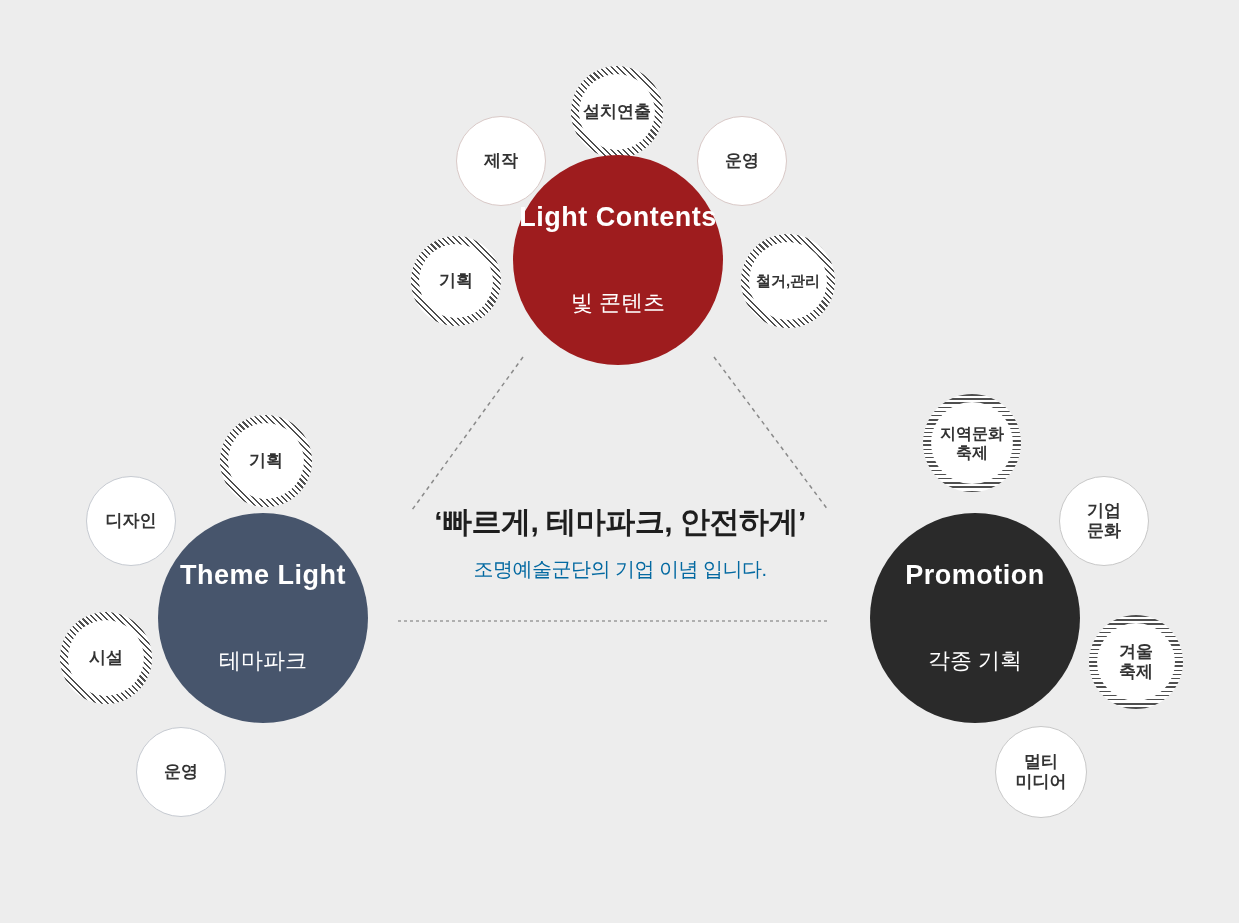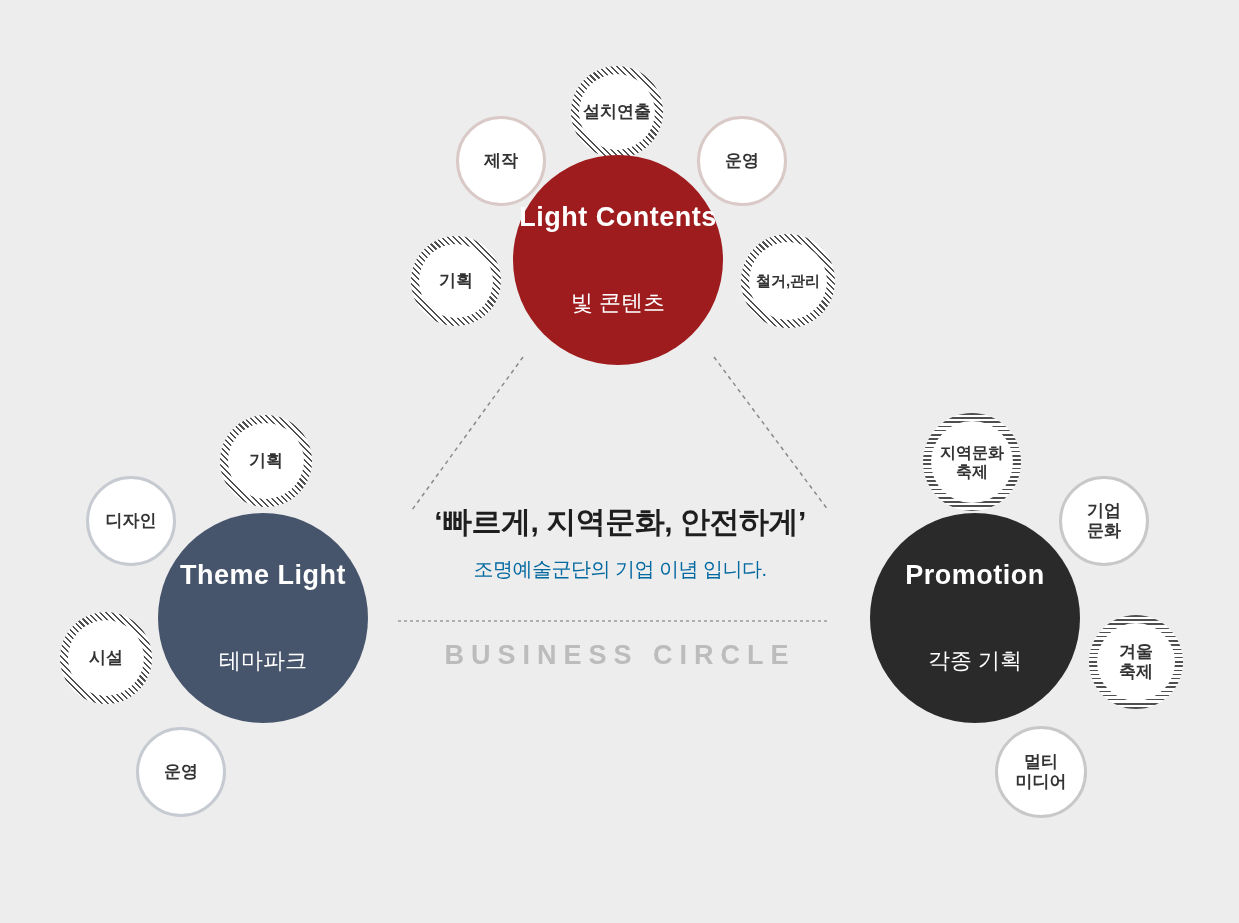--- a/index.html
+++ b/index.html
@@ -44,41 +44,41 @@
     background: repeating-linear-gradient(180deg, #4f4f4f 0px, #4f4f4f 1.5px, #ffffff 1.5px, #ffffff 4.2px);
   }
   .ring-stripe-d::before, .ring-stripe-h::before {
     content: "";
     position: absolute;
     inset: 8px;
     border-radius: 50%;
     background: #ffffff;
   }
   
-  .ring-solid { background: #ffffff; border: 3px solid #701a75; }
+  .ring-solid { background: #ffffff; border: 1px solid #701a75; }
   .rb-light { border-color: #d9c9c7; }
   .rb-theme { border-color: #c6cad1; }
   .rb-promo { border-color: #c8c8c8; }
 
   
   .ls0 { left: 571px; top: 66px;  width: 92px; height: 92px; }
   .ls1 { left: 456px; top: 116px; width: 90px; height: 90px; }
   .ls2 { left: 697px; top: 116px; width: 90px; height: 90px; }
   .ls3 { left: 411px; top: 236px; width: 90px; height: 90px; }
   .ls4 { left: 741px; top: 234px; width: 94px; height: 94px; }
   .ls4 .sat-label { font-size: 15px; }
 
   
   .ts0 { left: 220px; top: 415px; width: 92px; height: 92px; }
   .ts1 { left: 86px;  top: 476px; width: 90px; height: 90px; }
   .ts2 { left: 60px;  top: 612px; width: 92px; height: 92px; }
   .ts3 { left: 136px; top: 727px; width: 90px; height: 90px; }
 
   
-  .ps0 { left: 923px;  top: 413px; width: 98px; height: 98px; }
+  .ps0 { left: 923px;  top: 394px; width: 98px; height: 98px; }
   .ps0 .sat-label { font-size: 16px; }
   .ps1 { left: 1059px; top: 476px; width: 90px; height: 90px; }
   .ps2 { left: 1089px; top: 615px; width: 94px; height: 94px; }
   .ps3 { left: 995px;  top: 726px; width: 92px; height: 92px; }
 
   
   .main-circle {
     position: absolute;
     width: 210px;
     height: 210px;
@@ -185,18 +185,17 @@
     <span class="sat-label">멀티
 미디어</span>
   </div>
 
   <div class="main-circle mc-promo">
     <div class="t-en">Promotion</div>
     <div class="t-ko">각종 기획</div>
   </div>
 
   <div class="center-block">
-    <div class="headline">‘빠르게, 지역문화, 안전하게’</div>
+    <div class="headline">‘빠르게, 테마파크, 안전하게’</div>
     <div class="subline">조명예술군단의 기업 이념 입니다.</div>
   </div>
-  <div class="caption">BUSINESS CIRCLE</div>
 
 </div>
 
 </body></html>

